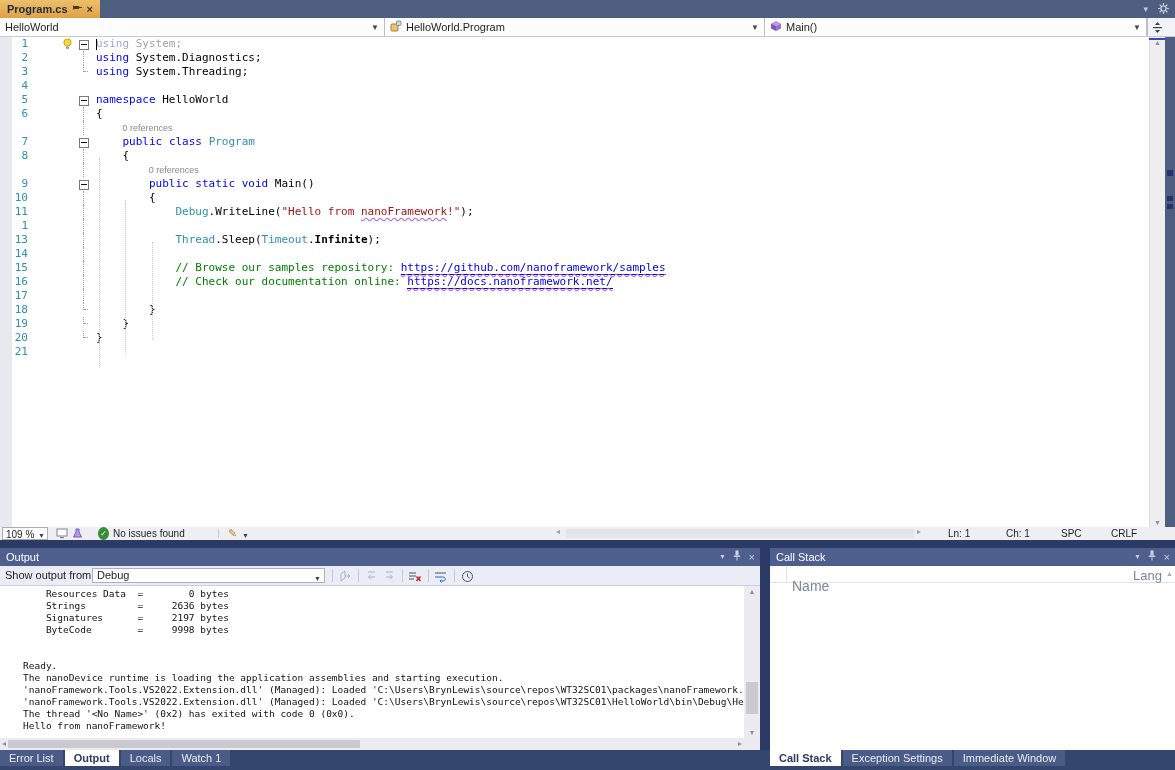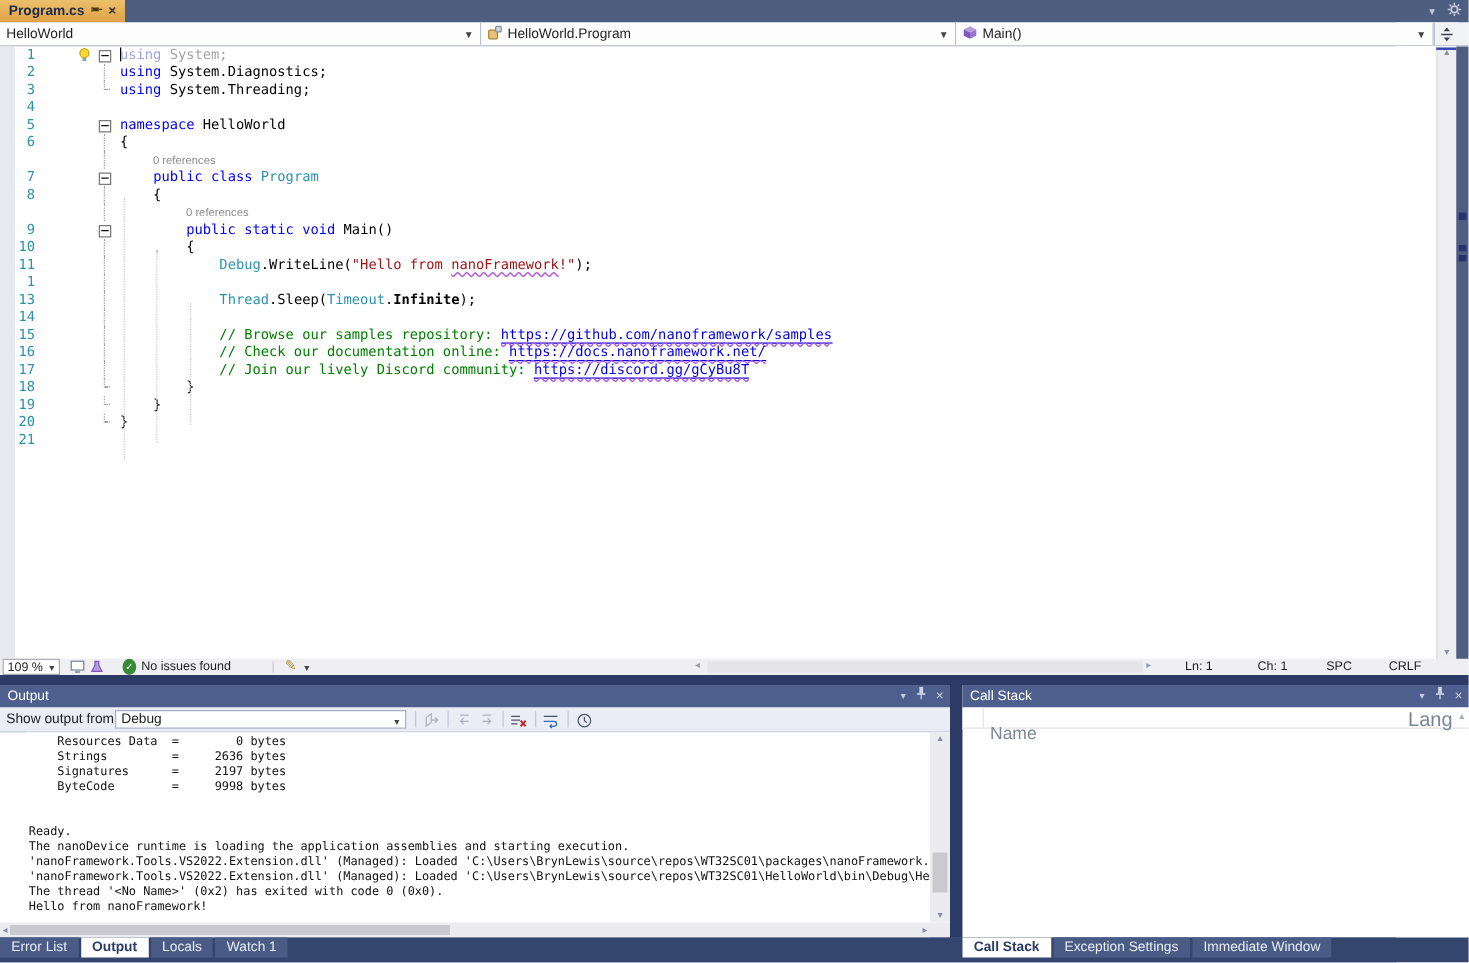--- a/index.html
+++ b/index.html
@@ -93,21 +93,21 @@
   #out-hscroll{position:absolute;left:0;bottom:0;width:760px;height:12px;background:#ECECF0;}
   #out-hthumb{position:absolute;left:8px;top:2px;width:352px;height:8px;background:#C9C9CF;}
   #out-hscroll .arr{position:absolute;top:1px;font-size:8px;color:#8A8FA3;}
 
   #panel-splitter{position:absolute;left:760px;top:548px;width:10px;height:202px;background:#2C3A66;}
 
   #callstack-panel{position:absolute;left:770px;top:548px;width:405px;height:202px;background:#FFFFFF;}
   #cs-header{position:absolute;left:0;top:18px;right:0;height:17px;background:#FFF;border-bottom:1px solid #E2E2E6;box-sizing:border-box;}
   #cs-gutter{position:absolute;left:0;top:0;bottom:0;width:16px;border-right:1px solid #E4E4E8;}
   #cs-name{position:absolute;left:22px;top:12px;font-size:14px;color:#7A8699;}
-  #cs-lang{position:absolute;right:13px;top:2px;font-size:16px;color:#7A8699;}
+  #cs-lang{position:absolute;right:13px;top:2px;font-size:13px;color:#7A8699;}
   #cs-scrollarr{position:absolute;right:2px;top:4px;font-size:7px;color:#A7ADBD;}
 
   
   #bottombar{position:absolute;left:0;top:750px;width:1175px;height:20px;background:#35466E;}
   .btabs{position:absolute;top:0;height:20px;display:flex;gap:2px;}
   #btabs-left{left:0;} #btabs-right{left:770px;}
   .btab{height:16px;line-height:16px;padding:0 9px;font-size:11px;background:#4A5B86;color:#E8EDF5;}
   .btab.active{background:#FFFFFF;color:#2B3A66;font-weight:bold;}
 </style>
 </head>
@@ -303,21 +303,20 @@
         <div class="crow">
           <span class="lnum">16</span>
           <span class="bulbzone"></span>
           <span class="fold line"></span>
           <span class="codetext"><span class="pl">            </span><span class="cm">// Check our documentation online: </span><span class="lk w">https://docs.nanoframework.net/</span></span>
         </div>
         <div class="crow">
           <span class="lnum">17</span>
           <span class="bulbzone"></span>
           <span class="fold line"></span>
-          <span class="codetext"><span class="pl">            </span><span class="cm">// Join our lively Discord community: </span><span class="lk w">https://discord.gg/gCyBu8T</span></span>
         </div>
         <div class="crow">
           <span class="lnum">18</span>
           <span class="bulbzone"></span>
           <span class="fold end"></span>
           <span class="codetext"><span class="pl">        }</span></span>
         </div>
         <div class="crow">
           <span class="lnum">19</span>
           <span class="bulbzone"></span>

